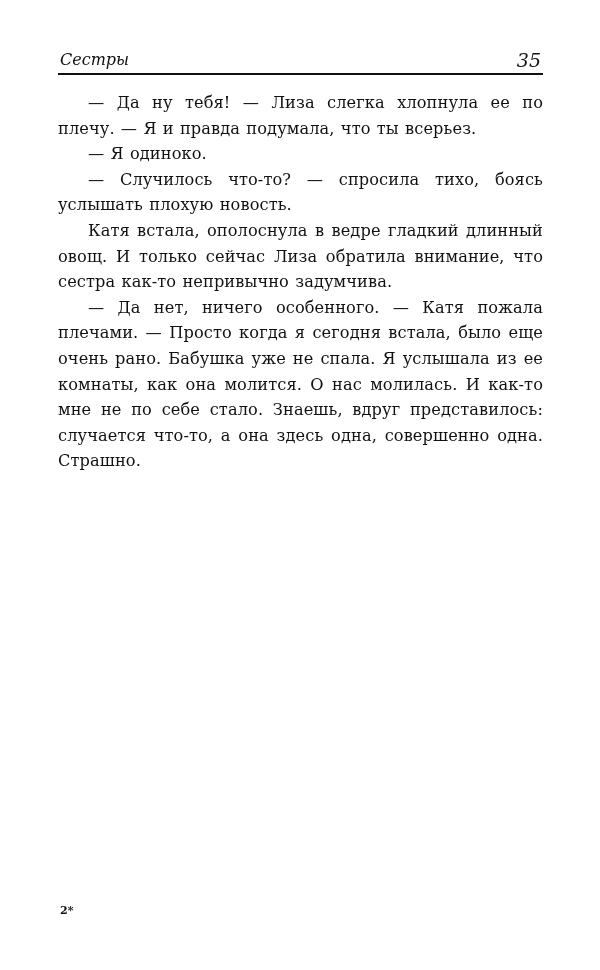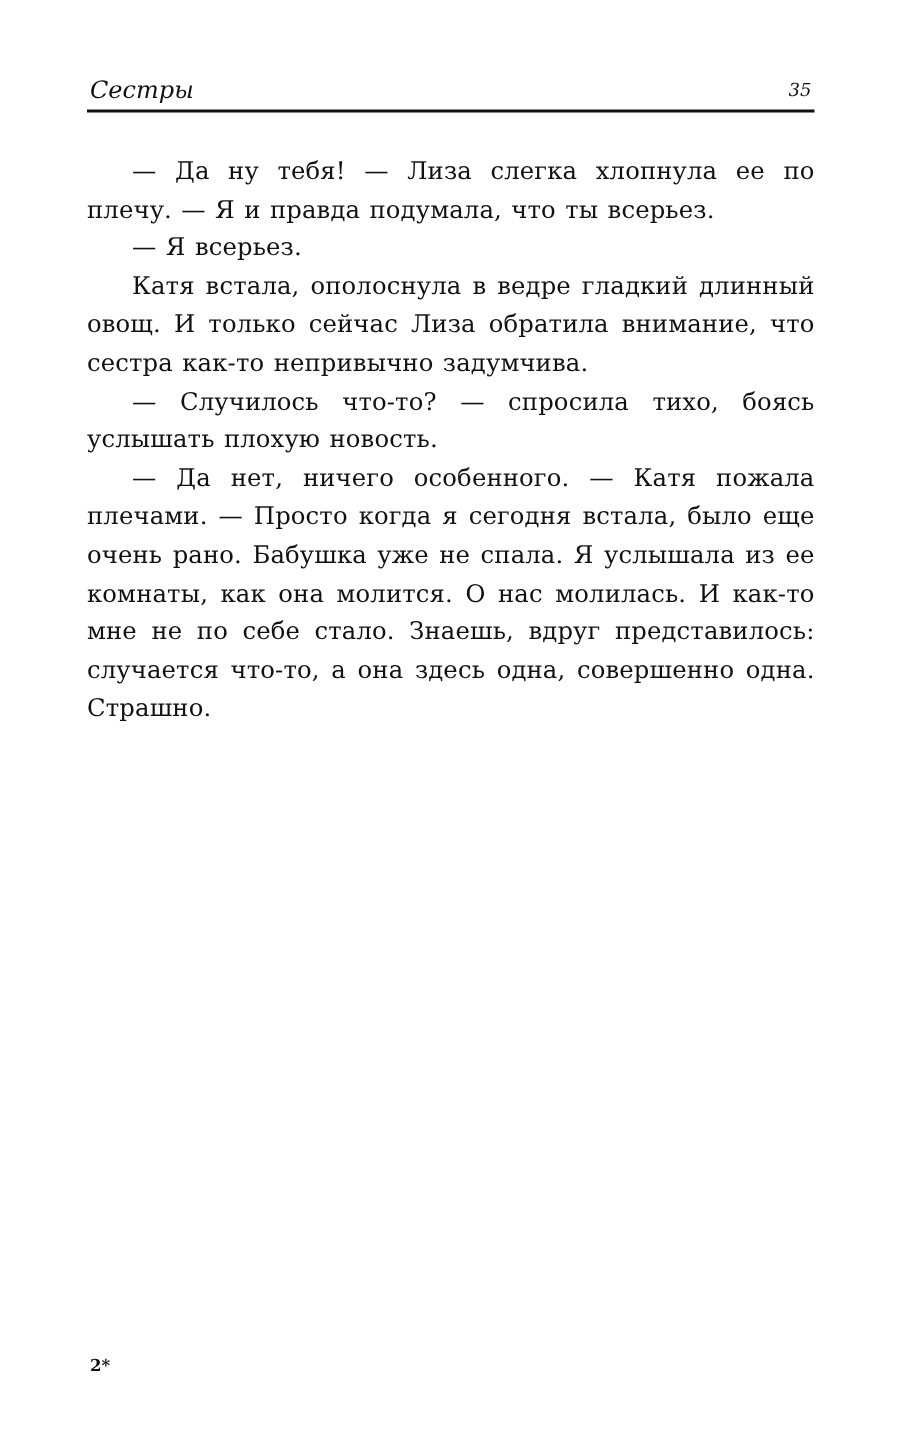--- a/index.html
+++ b/index.html
@@ -26,24 +26,24 @@
       justify-content: space-between;
       align-items: center;
       height: 24px;
       border-bottom: 2px solid #111;
       font-style: italic;
       font-size: 16px;
       line-height: 22px;
       padding: 0 2px 1px 2px;
     }
     .running-head .num {
-      font-size: 12px;
+      font-size: 19px;
     }
     .body-text {
-      margin-top: 26px;
+      margin-top: 15px;
       font-size: 16.2px;
       line-height: 25.6px;
       text-align: justify;
       letter-spacing: 0.1px;
       word-spacing: 1px;
     }
     .body-text p {
       margin: 0;
       text-indent: 30px;
       text-align: justify;
@@ -62,20 +62,20 @@
 <body>
 
 <div class="page">
   <div class="running-head">
     <span>Сестры</span>
     <span class="num">35</span>
   </div>
 
   <div class="body-text">
     <p>— Да ну тебя! — Лиза слегка хлопнула ее по плечу. — Я и правда подумала, что ты всерьез.</p>
-    <p>— Я всерьез.</p>
+    <p>— Я одиноко.</p>
+    <p>— Случилось что-то? — спросила тихо, боясь услышать плохую новость.</p>
     <p>Катя встала, ополоснула в ведре гладкий длинный овощ. И только сейчас Лиза обратила внимание, что сестра как-то непривычно задумчива.</p>
-    <p>— Случилось что-то? — спросила тихо, боясь услышать плохую новость.</p>
     <p>— Да нет, ничего особенного. — Катя пожала плечами. — Просто когда я сегодня встала, было еще очень рано. Бабушка уже не спала. Я услышала из ее комнаты, как она молится. О нас молилась. И как-то мне не по себе стало. Знаешь, вдруг представилось: случается что-то, а она здесь одна, совершенно одна. Страшно.</p>
   </div>
 </div>
 
 <div class="footer-sig">2*</div>
 
 </body></html>

